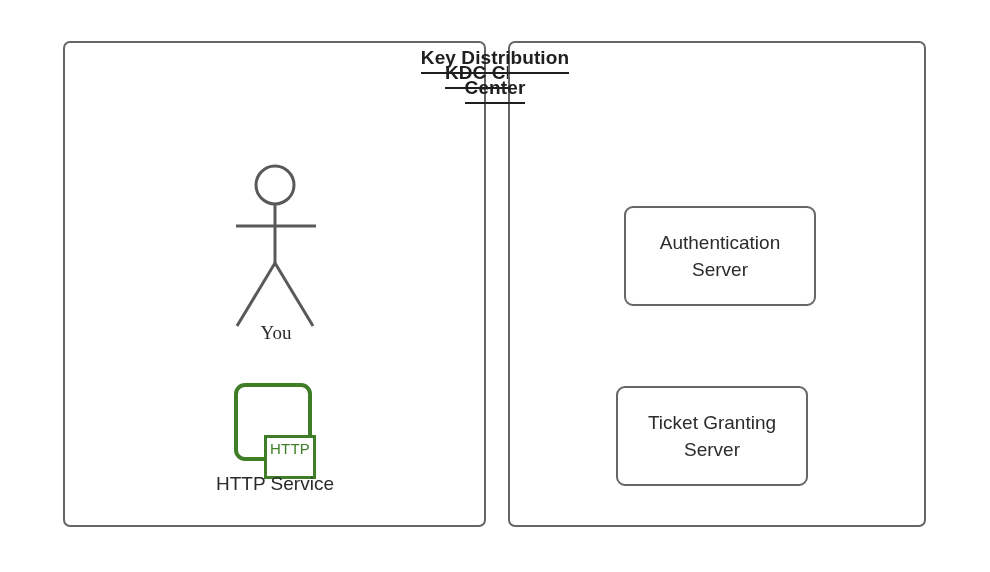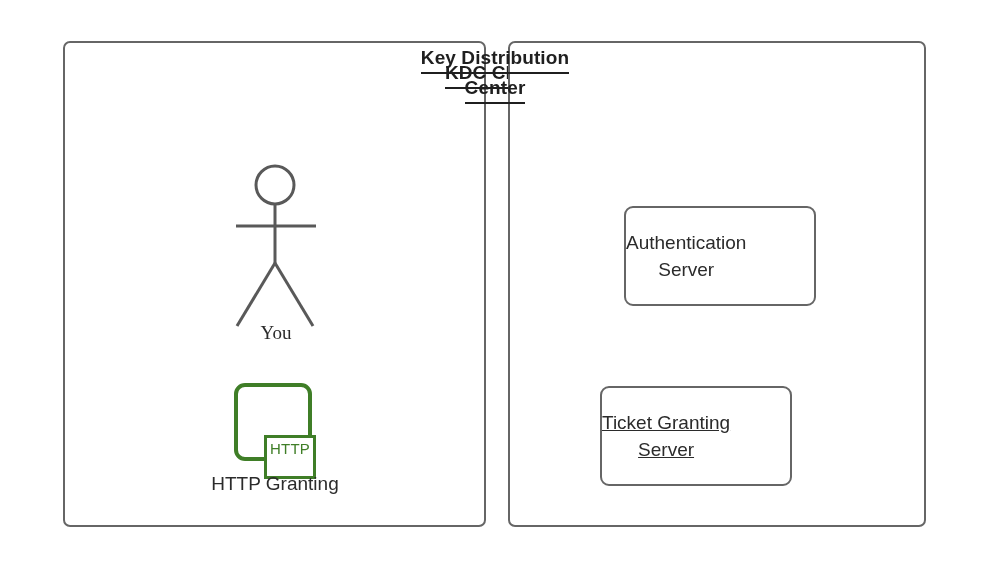--- a/index.html
+++ b/index.html
@@ -131,28 +131,28 @@
   .server-box {
     position: absolute;
     width: 192px;
     height: 100px;
     border: 2px solid #666666;
     border-radius: 9px;
     box-sizing: border-box;
     background: #ffffff;
     display: flex;
     align-items: center;
-    justify-content: flex-start;
+    justify-content: center;
     text-align: center;
     font-size: 19px;
     line-height: 27px;
     color: #2b2b2b;
   }
   #server-auth { left: 624px; top: 206px; }
-  #server-tgs  { left: 600px; top: 386px; text-decoration: underline; }
+  #server-tgs  { left: 616px; top: 386px; }
   .server-box span { display: block; }
 </style>
 </head>
 <body>
 
 <div id="canvas">
 
   <div class="panel" id="panel-client"></div>
 
   <div class="panel-title" id="title-client">
@@ -172,21 +172,21 @@
     <line x1="63" y1="103" x2="101" y2="166" stroke="#595959" stroke-width="3" stroke-linecap="butt"></line>
   </svg>
 
   <div id="person-label">You</div>
 
   <div id="http-icon-wrap">
     <div id="http-body"></div>
     <div id="http-badge">HTTP</div>
   </div>
 
-  <div id="http-label">HTTP Granting</div>
+  <div id="http-label">HTTP Service</div>
 
   <div class="panel" id="panel-kdc"></div>
 
   <div class="panel-title" id="title-kdc">
     <span class="tline">Key Distribution</span><br>
     <span class="tline">Center</span>
   </div>
 
   <div class="server-box" id="server-auth">
     <div>

